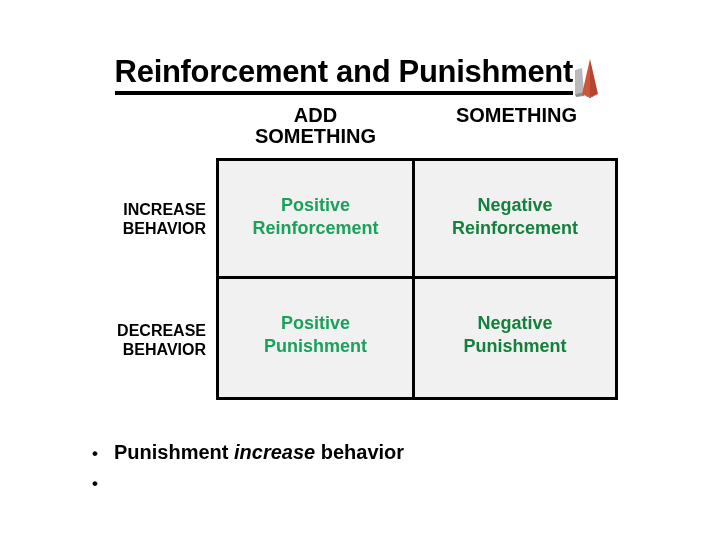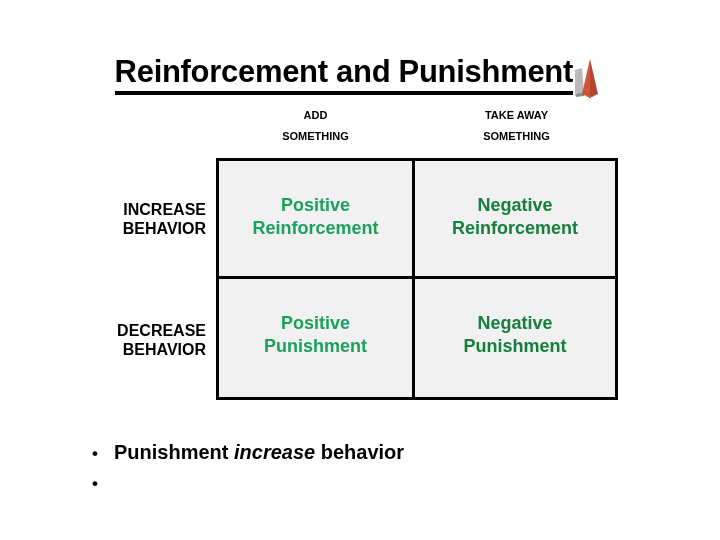--- a/index.html
+++ b/index.html
@@ -58,21 +58,21 @@
     grid-template-columns: 118px 199px 203px;
     grid-template-rows: 58px 121px 121px;
   }
   .corner-blank { }
   .col-head {
     display: flex;
     flex-direction: column;
     align-items: center;
     justify-content: flex-start;
     padding-top: 5px;
-    font-size: 11px;
+    font-size: 20px;
     font-weight: bold;
     line-height: 21px;
     color: #000000;
     text-align: center;
   }
   .row-head {
     display: flex;
     flex-direction: column;
     align-items: flex-end;
     justify-content: center;
@@ -153,21 +153,20 @@
   <div class="matrix-grid">
 
     <div class="corner-blank"></div>
 
     <div class="col-head">
       <span>ADD</span>
       <span>SOMETHING</span>
     </div>
 
     <div class="col-head">
-      <span>TAKE AWAY</span>
       <span>SOMETHING</span>
     </div>
 
     <div class="row-head">
       <span>INCREASE</span>
       <span>BEHAVIOR</span>
     </div>
 
     <div class="cell c-left r-top positive">
       <span>Positive</span>

